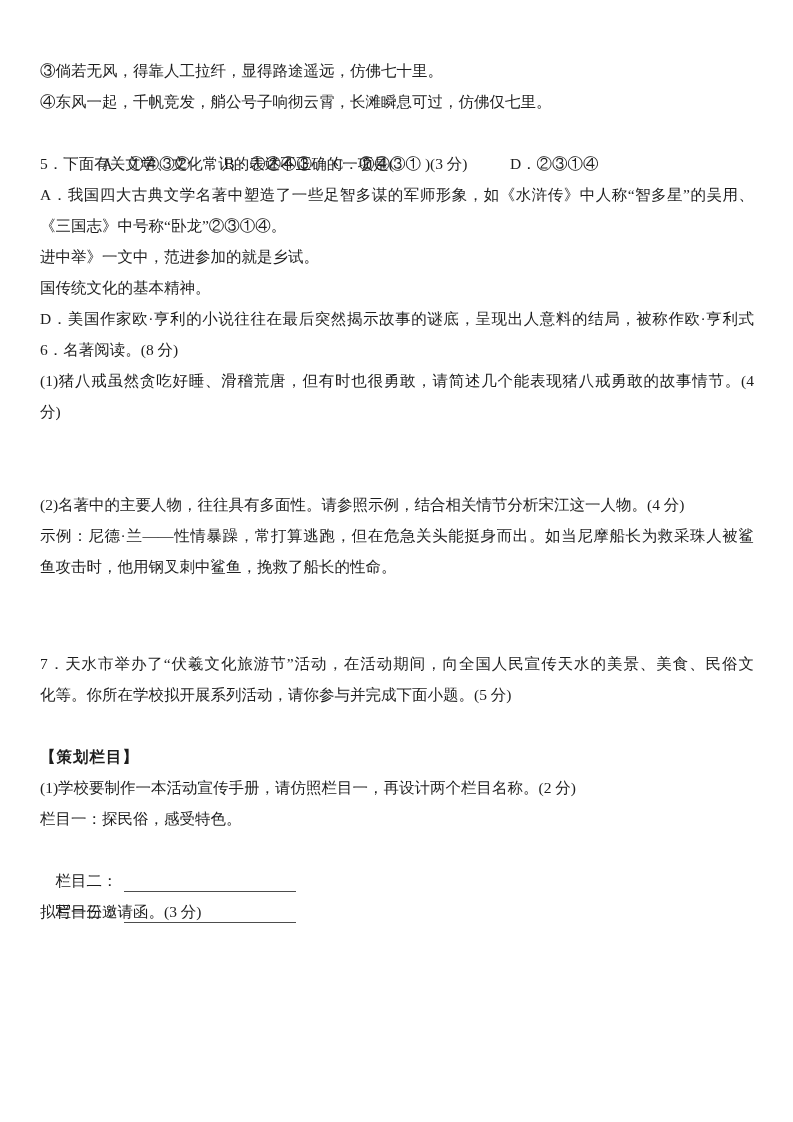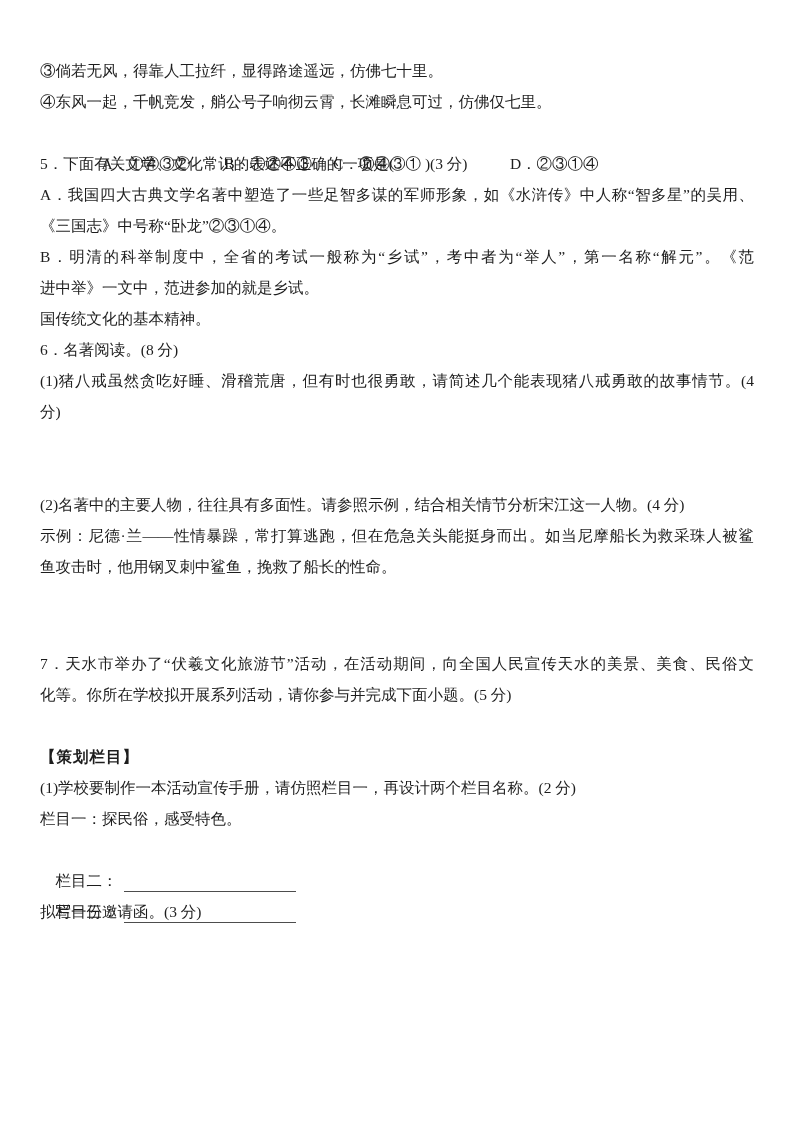--- a/index.html
+++ b/index.html
@@ -47,23 +47,23 @@
   <div class="line">③倘若无风，得靠人工拉纤，显得路途遥远，仿佛七十里。</div>
   <div class="line">④东风一起，千帆竞发，艄公号子响彻云霄，长滩瞬息可过，仿佛仅七里。</div>
 
   <div class="line options-row">
     <span class="opt">A．①④③②</span><span class="opt opt-b">B．①②④③</span><span class="opt opt-c">C．②④③①</span><span class="opt opt-d">D．②③①④</span>
   </div>
 
   <div class="line">5．下面有关文学、文化常识的表述不正确的一项是(　　)(3 分)</div>
   <div class="line full">A．我国四大古典文学名著中塑造了一些足智多谋的军师形象，如《水浒传》中人称“智多星”的吴用、</div>
   <div class="line">《三国志》中号称“卧龙”②③①④。</div>
-  <div class="line full">B．明清的科举制度中，全省的考试一般称为“乡试”，考中者为“举人”，第一名称“解元”。《范</div>
   <div class="line">进中举》一文中，范进参加的就是乡试。</div>
   <div class="line">国传统文化的基本精神。</div>
+  <div class="line full">D．美国作家欧·亨利的小说往往在最后突然揭示故事的谜底，呈现出人意料的结局，被称作欧·亨利式</div>
 
   <div class="line">6．名著阅读。(8 分)</div>
   <div class="line full">(1)猪八戒虽然贪吃好睡、滑稽荒唐，但有时也很勇敢，请简述几个能表现猪八戒勇敢的故事情节。(4</div>
   <div class="line">分)</div>
 
   <div class="sp2"></div>
 
   <div class="line">(2)名著中的主要人物，往往具有多面性。请参照示例，结合相关情节分析宋江这一人物。(4 分)</div>
   <div class="line full">示例：尼德·兰——性情暴躁，常打算逃跑，但在危急关头能挺身而出。如当尼摩船长为救采珠人被鲨</div>
   <div class="line">鱼攻击时，他用钢叉刺中鲨鱼，挽救了船长的性命。</div>

